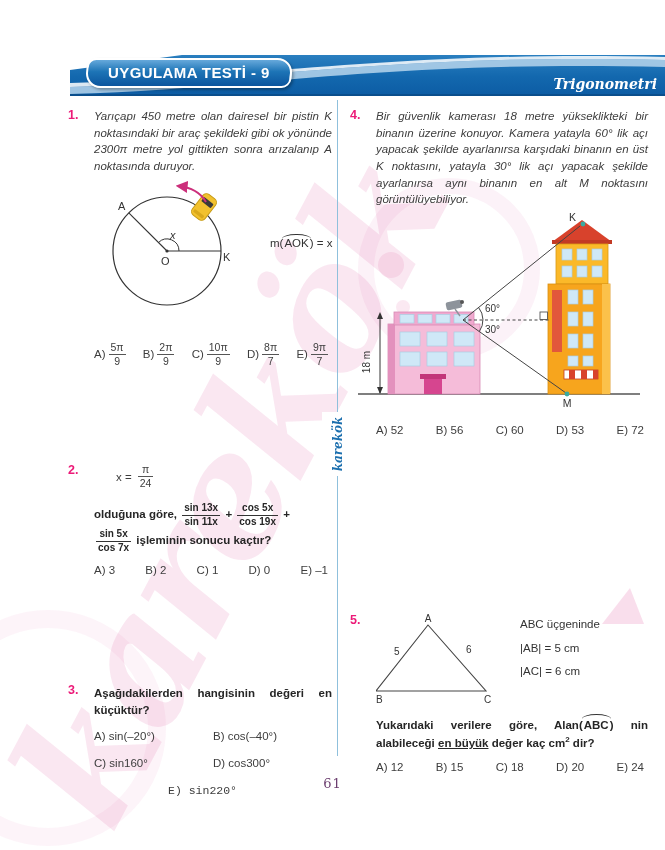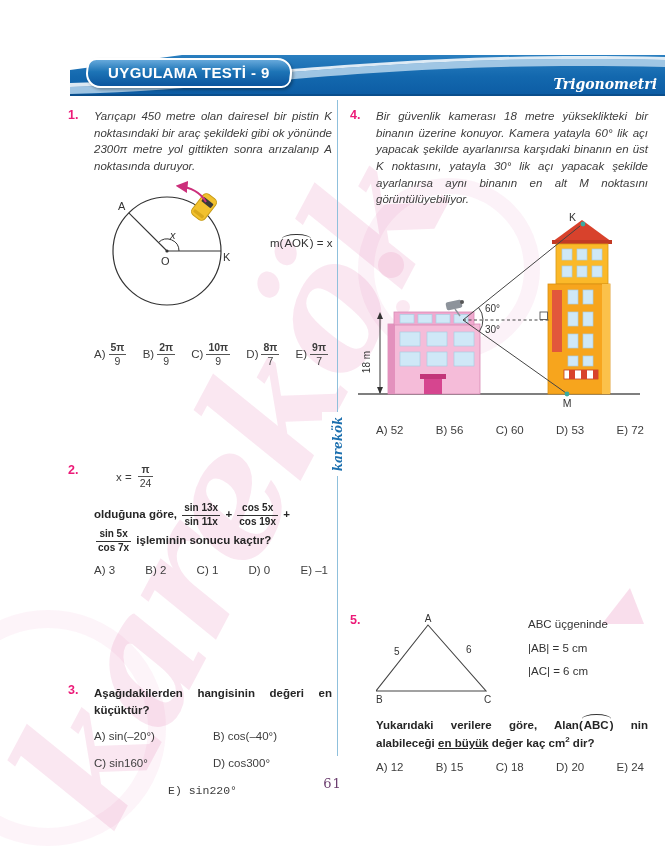--- a/index.html
+++ b/index.html
@@ -41,36 +41,36 @@
   .question{position:absolute;left:0;width:100%;}
   .qrow{display:flex;}
   .qnum{width:26px;flex-shrink:0;color:#ec1a78;font-weight:bold;font-size:12.5px;}
   .qcontent{flex:1;min-width:0;}
   .qtext{font-size:11.5px;line-height:1.45;text-align:justify;color:#3d3d3d;font-style:italic;}
   .qprompt{font-size:11.5px;line-height:1.45;font-weight:bold;color:#262626;text-align:justify;margin-top:8px;}
   .opts{display:flex;justify-content:space-between;font-size:11.5px;margin-top:10px;padding-right:4px;}
   .opt{white-space:nowrap;display:flex;align-items:center;gap:3px;}
   .frac{display:inline-block;text-align:center;vertical-align:middle;font-size:10.5px;line-height:1.25;}
   .frac .den{border-top:1px solid #555;display:block;padding:0 2px;}
-  .frac .num{display:block;padding:0 2px;font-weight:bold;}
+  .frac .num{display:block;padding:0 2px;}
   .bold .den{border-top-color:#333;}
   .overarc{position:relative;display:inline-block;padding:0 1px;}
   .overarc::before{content:"";position:absolute;left:-1px;right:-1px;top:-3px;height:4px;
     border-top:1.2px solid #333;border-radius:50% / 100% 100% 0 0;}
   .underl{text-decoration:underline;}
   sup{font-size:8px;}
   .diagram{position:relative;}
   .eq-label{position:absolute;font-size:11.5px;color:#333;white-space:nowrap;}
   .q2-given{display:flex;align-items:center;gap:6px;font-size:11.5px;margin-left:22px;}
   .q2-expr{font-size:11.5px;font-weight:bold;color:#262626;line-height:1.6;margin-top:12px;}
   .q2-expr .frac{font-size:10px;margin:0 2px;}
   .q3-grid{display:grid;grid-template-columns:1fr 1fr;row-gap:15px;font-size:11.5px;margin-top:12px;}
   .q3-e{font-size:11.5px;margin-top:15px;margin-left:74px;font-family:Liberation Mono, monospace;}
   .q5-top{display:flex;align-items:flex-start;}
-  .q5-info{margin-left:24px;font-size:11.5px;line-height:2.05;color:#333;white-space:nowrap;}
+  .q5-info{margin-left:16px;font-size:11.5px;line-height:2.05;color:#333;white-space:nowrap;}
   .pageno{position:absolute;left:0;right:0;top:776px;text-align:center;z-index:2;
     font-family:"DejaVu Serif",serif;font-size:13px;color:#6b3d6e;letter-spacing:1px;}
   svg text{font-family:"Liberation Sans",sans-serif;}
 </style>
 </head>
 <body>
 
 <div class="page">
 
   <div class="watermark">karekök</div>

